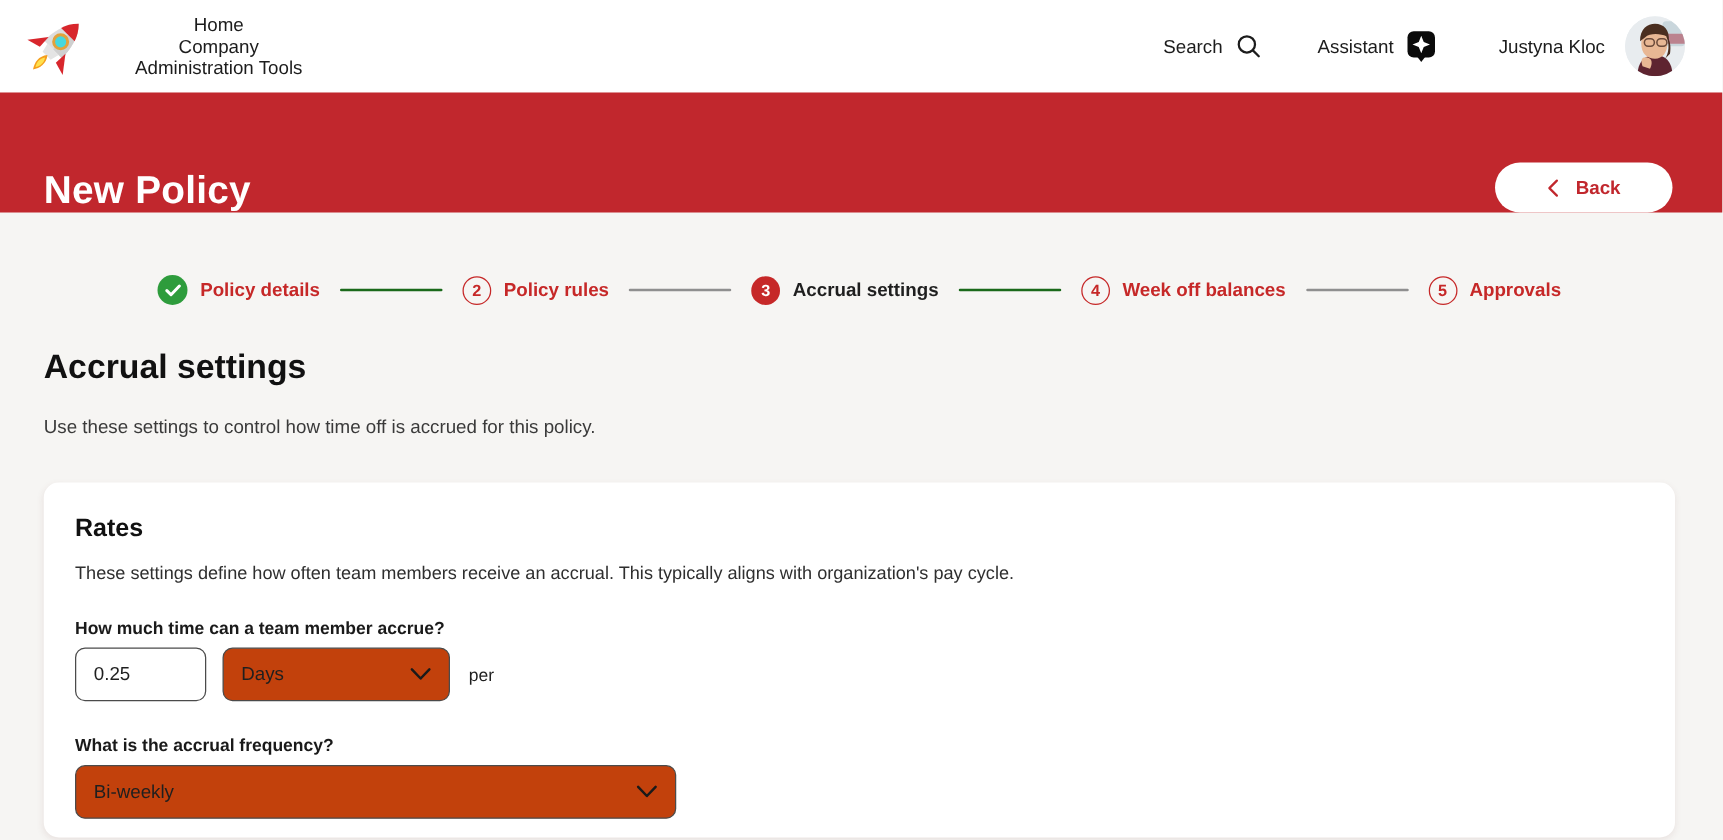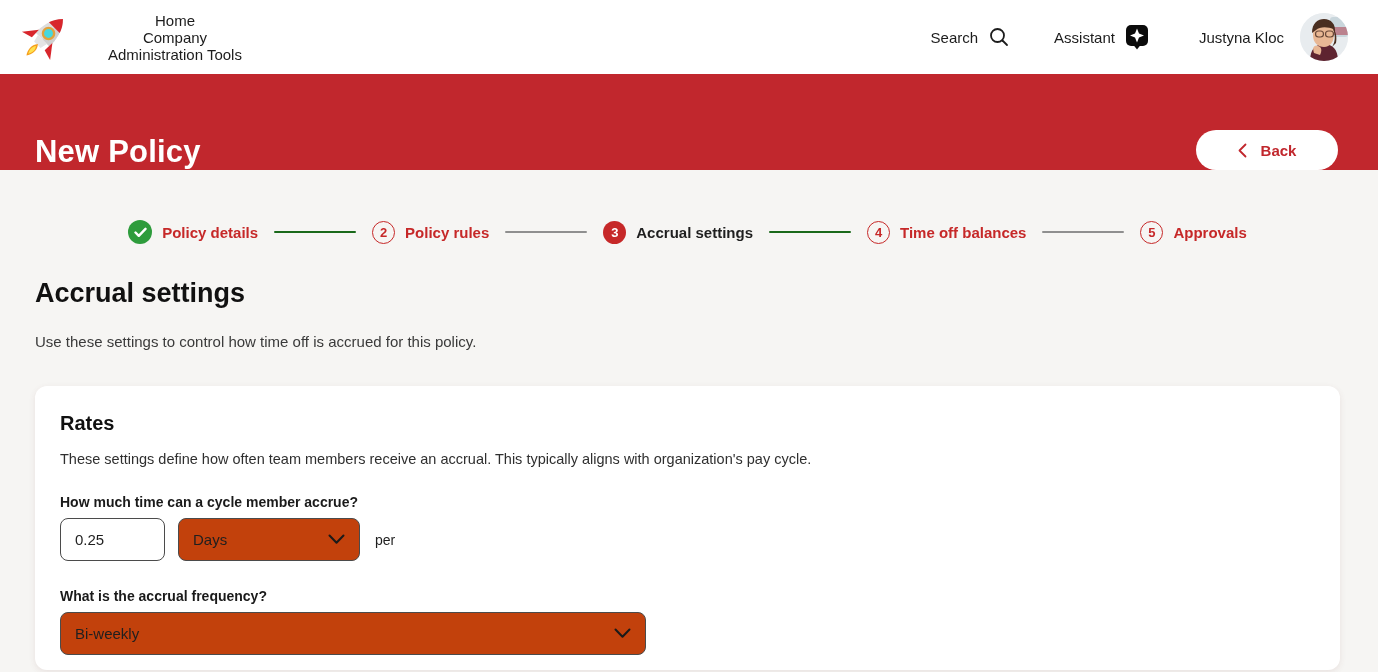--- a/index.html
+++ b/index.html
@@ -73,21 +73,21 @@
   }
   .select {
     height:43px; border:1px solid #4B4B4B; border-radius:8px; background:#c2410c;
     display:flex; align-items:center; justify-content:space-between;
     padding:0 14px 0 14px; font-size:15px; color:#1F1F1F; cursor:pointer;
   }
   .select .chev { display:flex; align-items:center; margin-left:10px; }
   .select-unit { width:182px; margin-left:13px; }
   .select-period { width:181px; }
   .per-label { font-size:14px; color:#1F1F1F; margin:0 16px 0 15px; }
-  .select-frequency { width:586px; }
+  .select-frequency { width:481px; }
 </style>
 </head>
 <body>
 
 <div class="topnav">
   <div class="logo-wrap">
     <svg width="58" height="58" viewBox="0 0 64 64">
       <g transform="rotate(45 32 32)">
         <path d="M32 4 C41 13 43 26 43 36 L21 36 C21 26 23 13 32 4 Z" fill="#DDDDDD"></path>
         <path d="M32 4 C41 13 43 26 43 36 L32 36 Z" fill="#CFCFCF"></path>
@@ -174,37 +174,37 @@
       <span class="step-label red">Policy rules</span>
     </div>
     <div class="connector gray"></div>
     <div class="step">
       <span class="step-circle active">3</span>
       <span class="step-label dark">Accrual settings</span>
     </div>
     <div class="connector green"></div>
     <div class="step">
       <span class="step-circle todo">4</span>
-      <span class="step-label red">Time off balances</span>
+      <span class="step-label red">Week off balances</span>
     </div>
     <div class="connector gray"></div>
     <div class="step">
       <span class="step-circle todo">5</span>
       <span class="step-label red">Approvals</span>
     </div>
   </div>
 
   <div class="section-title">Accrual settings</div>
   <div class="section-sub">Use these settings to control how time off is accrued for this policy.</div>
 
   <div class="card">
     <div class="card-title">Rates</div>
     <div class="card-desc">These settings define how often team members receive an accrual. This typically aligns with organization's pay cycle.</div>
 
-    <div class="field-label">How much time can a cycle member accrue?</div>
+    <div class="field-label">How much time can a team member accrue?</div>
     <div class="accrue-row">
       <input class="text-input" type="text" value="0.25" style="">
       <div class="select select-unit">
         <span>Days</span>
         <span class="chev">
           <svg width="17" height="11" viewBox="0 0 17 11" fill="none">
             <path d="M1.5 1.5 L8.5 8.8 L15.5 1.5" stroke="#1A1A1A" stroke-width="2" stroke-linecap="round" stroke-linejoin="round"></path>
           </svg>
         </span>
       </div>

